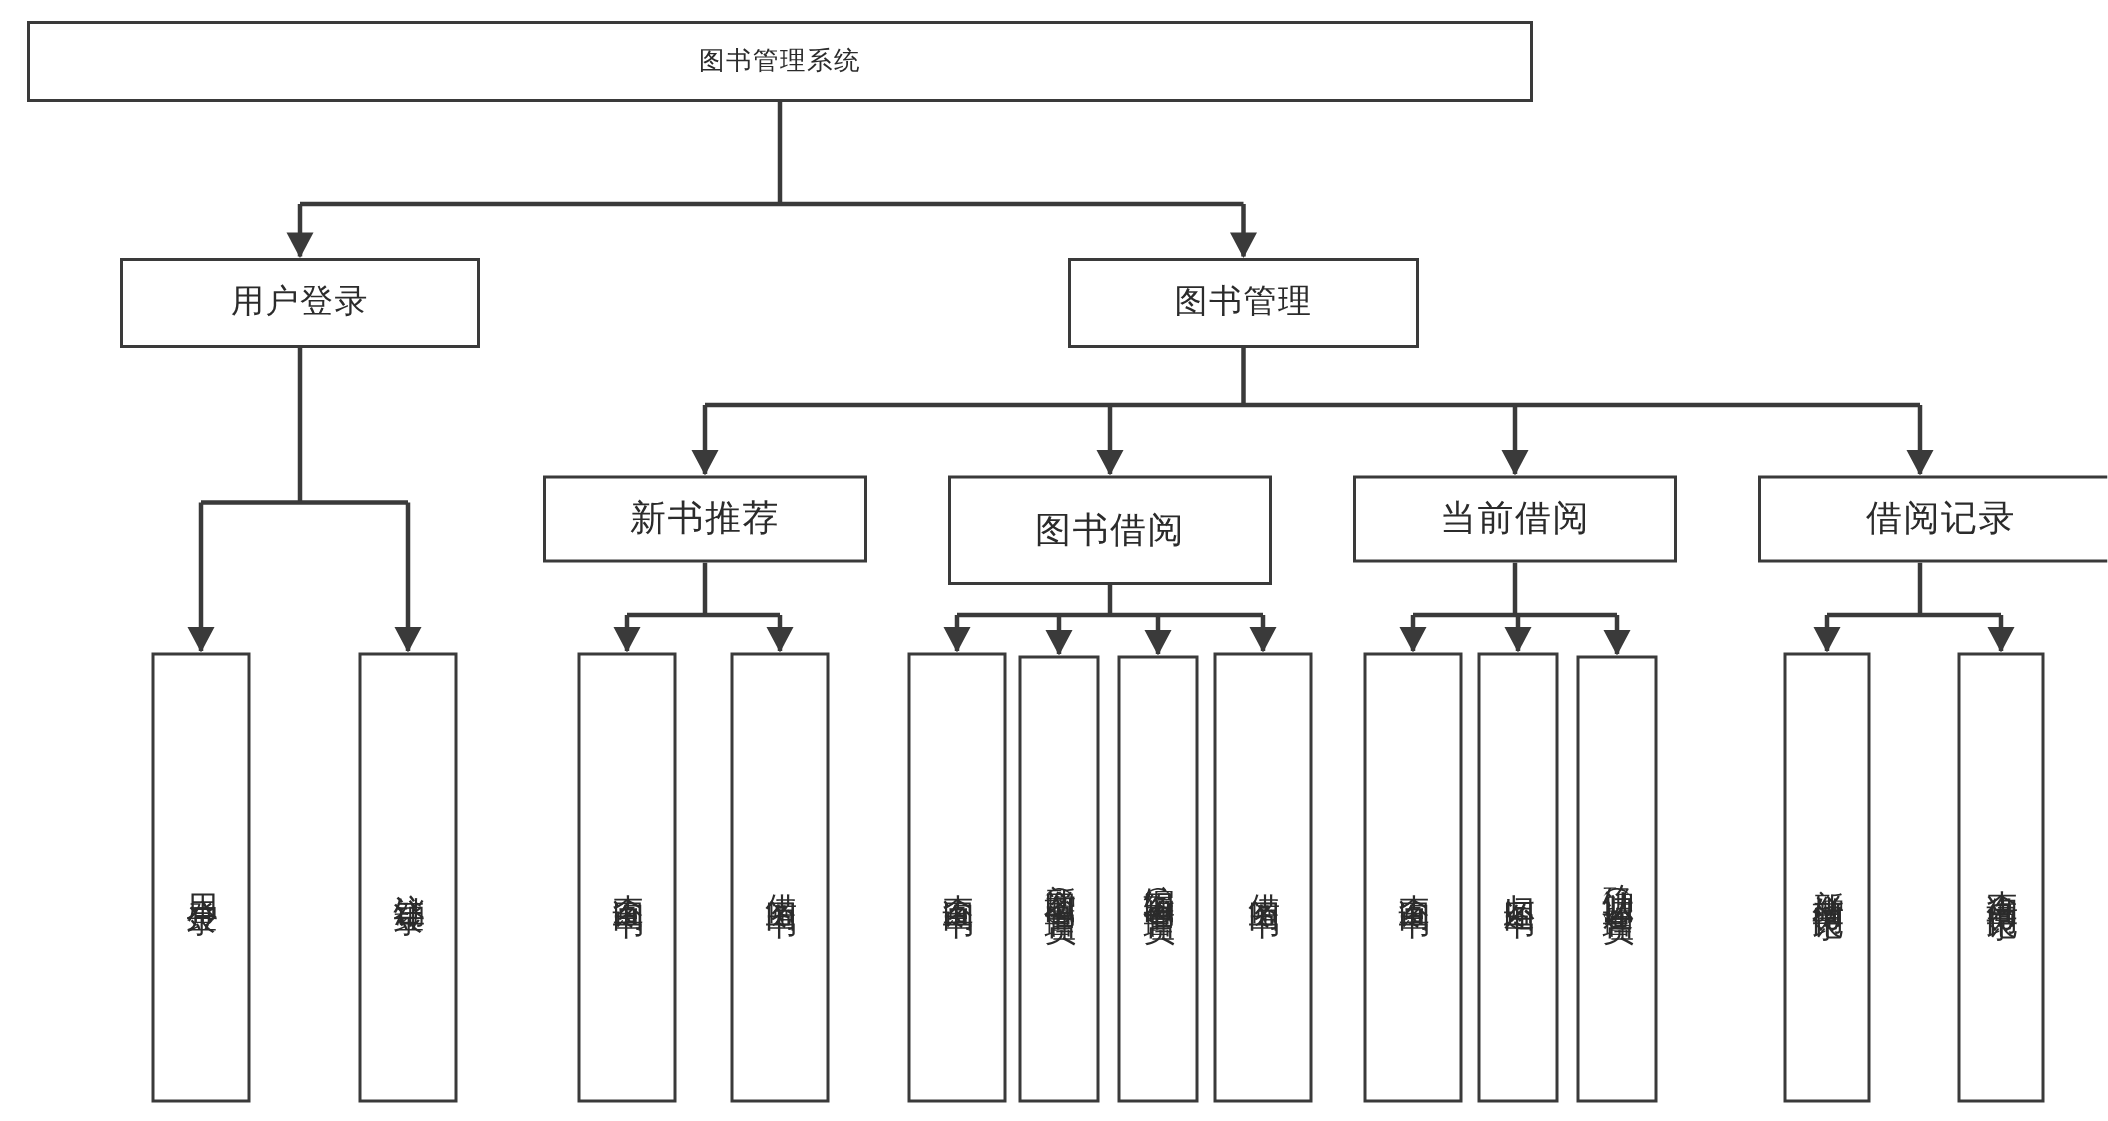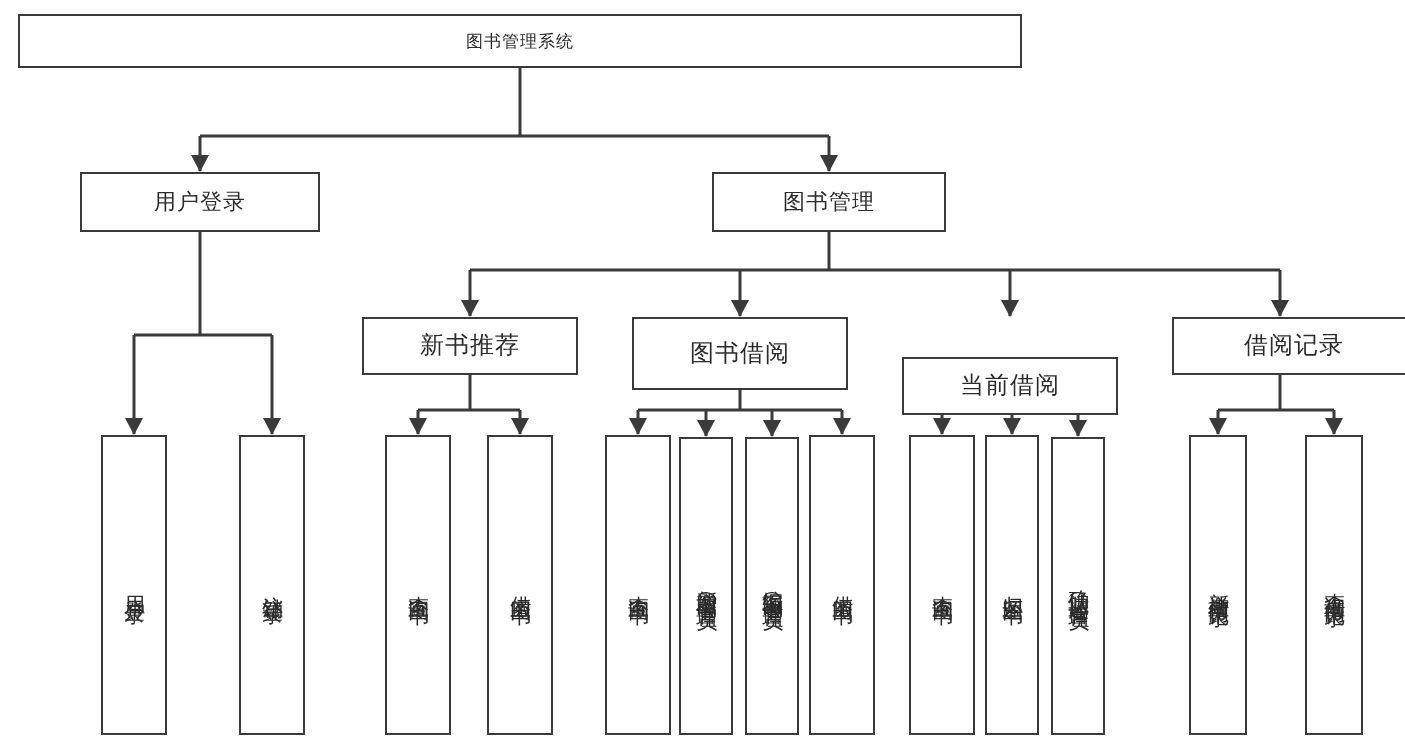--- a/index.html
+++ b/index.html
@@ -134,21 +134,21 @@
   <div class="node lvl2" style="left: 712px; top: 172px; width: 234px; height: 60px;">
     <span class="label">图书管理</span>
   </div>
 
   <div class="node lvl3" style="left: 362px; top: 317px; width: 216px; height: 58px;">
     <span class="label">新书推荐</span>
   </div>
   <div class="node lvl3" style="left: 632px; top: 317px; width: 216px; height: 73px;">
     <span class="label">图书借阅</span>
   </div>
-  <div class="node lvl3" style="left: 902px; top: 317px; width: 216px; height: 58px; margin-top: 40px;">
+  <div class="node lvl3" style="left: 902px; top: 317px; width: 216px; height: 58px;">
     <span class="label">当前借阅</span>
   </div>
   <div class="node lvl3" style="left: 1172px; top: 317px; width: 244px; height: 58px;">
     <span class="label">借阅记录</span>
   </div>
 
   <div class="node leaf vertical" style="left: 101px; top: 435px; width: 66px; height: 300px;">
     <span class="label">用户登录</span>
   </div>
   <div class="node leaf vertical" style="left: 239px; top: 435px; width: 66px; height: 300px;">

